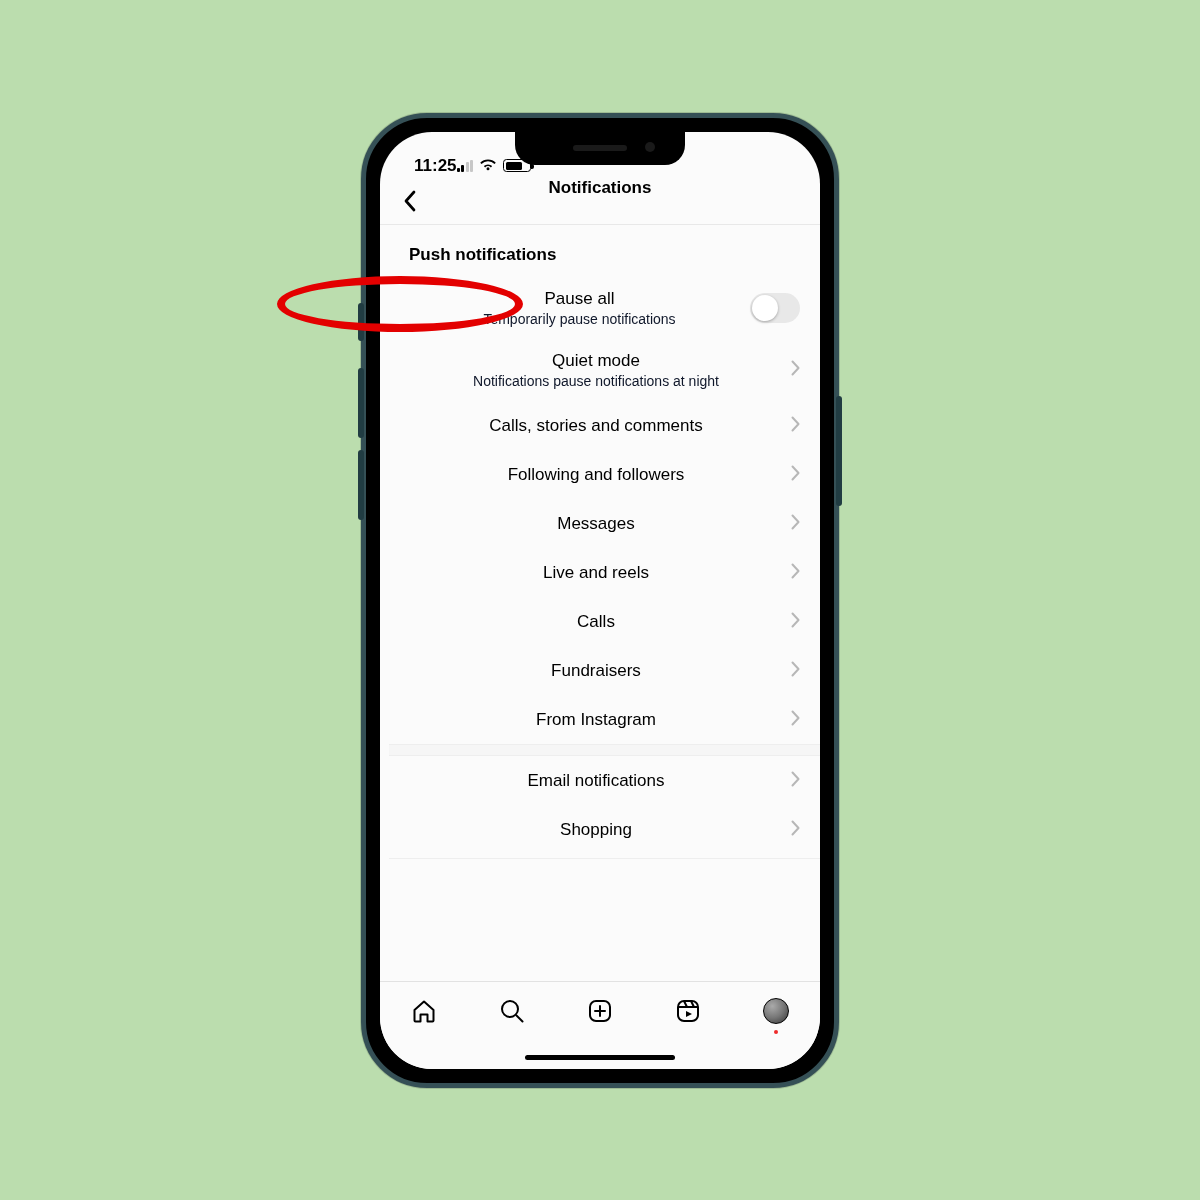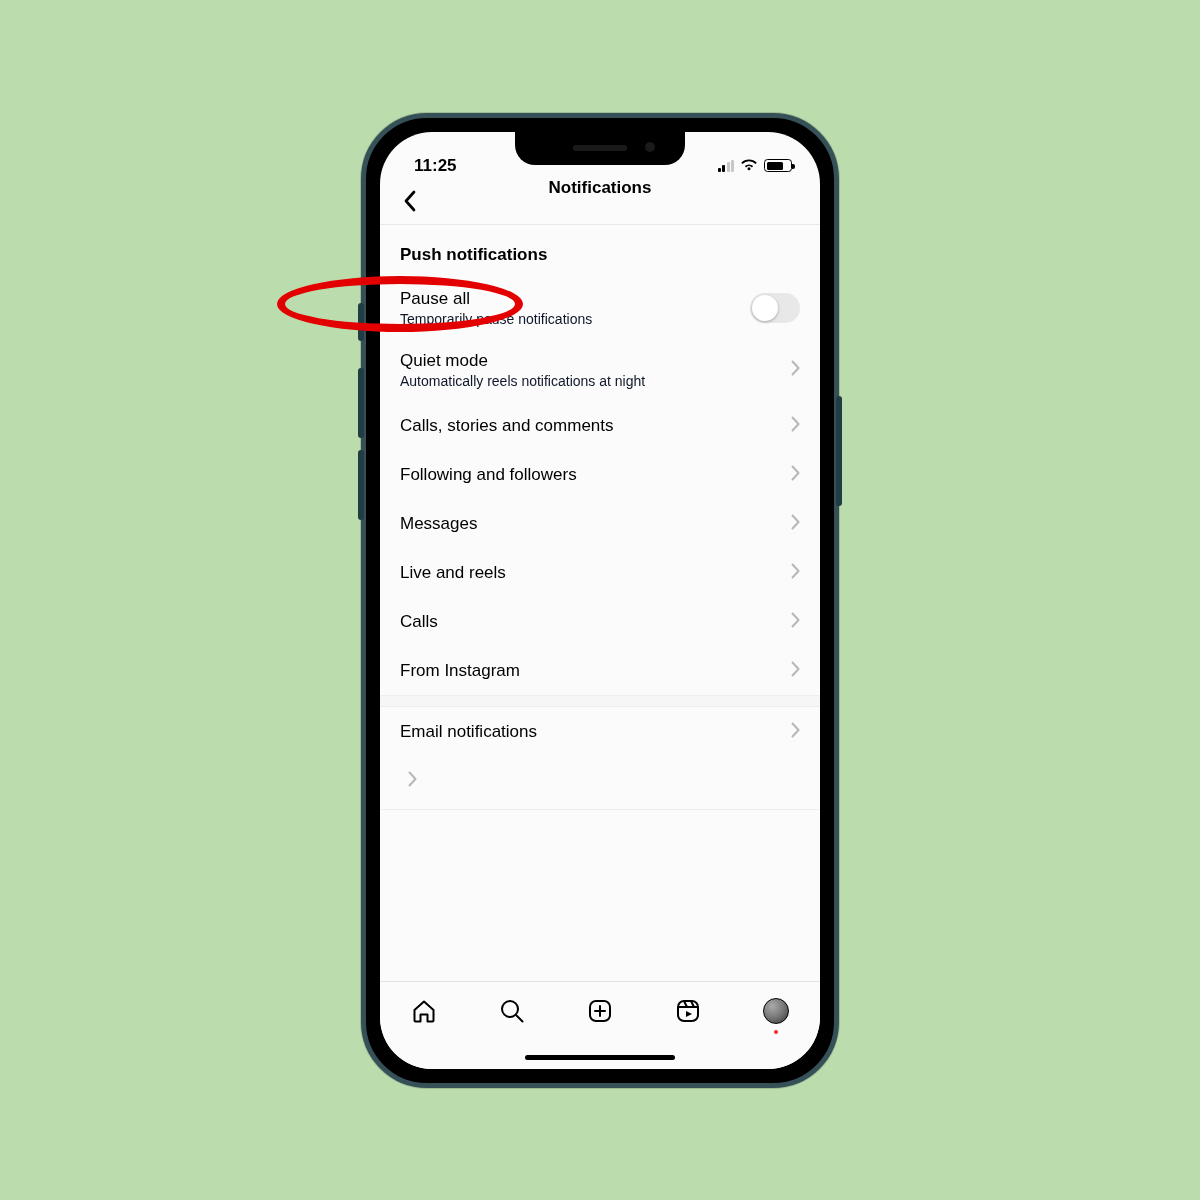--- a/index.html
+++ b/index.html
@@ -46,21 +46,21 @@
 
   
   .side { position: absolute; background: #213c42; border-radius: 3px; }
   .side.left1 { left: -8px; top: 185px; width: 6px; height: 38px; }
   .side.left2 { left: -8px; top: 250px; width: 6px; height: 70px; }
   .side.left3 { left: -8px; top: 332px; width: 6px; height: 70px; }
   .side.right { right: -8px; top: 278px; width: 6px; height: 110px; }
 
   
   .statusbar {
-    height: 46px; display: flex; align-items: flex-end; justify-content: space-between;
+    height: 46px; display: flex; align-items: flex-end; 
     padding: 0 28px 2px 34px; font-size: 17px; font-weight: 600; color: #000;
   }
   .status-right { display: flex; align-items: center; gap: 6px; }
   .sig { display: flex; align-items: flex-end; gap: 1.5px; height: 12px; }
   .sig span { width: 3px; background: #000; border-radius: 1px; }
   .sig span:nth-child(1){height:4px}
   .sig span:nth-child(2){height:7px}
   .sig span:nth-child(3){height:10px;background:#c7c7c7}
   .sig span:nth-child(4){height:12px;background:#c7c7c7}
   .batt { width: 28px; height: 13px; border: 1.5px solid #000; border-radius: 3.5px; position: relative; }
@@ -73,25 +73,25 @@
     display: flex; align-items: flex-start; justify-content: center;
     border-bottom: 1px solid #e8e8e8;
   }
   .navhdr .title { font-size: 17px; font-weight: 700; color:#000; }
   .back {
     position: absolute; left: 12px; top: 50%; transform: translateY(-50%);
     width: 36px; height: 36px; display:flex; align-items:center; justify-content:center;
   }
 
   
-  .list { flex: 1; overflow:auto; padding-bottom: 12px; }
+  .list { flex: 1; overflow:auto; padding-bottom: 12px; padding-left: 9px; }
   .section-hdr { font-size: 17px; font-weight: 700; color:#000; padding: 20px 20px 12px; }
   .section-sep { height: 12px; border-top:1px solid #eee; border-bottom:1px solid #eee; background:#f6f6f6; }
 
-  .row { display:flex; align-items:center; padding: 12px 20px; min-height: 49px; background:#fbfbfb; }
+  .row { display:flex; align-items:center; padding: 12px 20px; min-height: 49px; background:#fbfbfb;text-align:center; }
   .row .txt { flex:1; min-width:0; }
   .label { font-size: 17px; color:#000; line-height:1.2; }
   .sub { font-size: 14px; color:#0f172a; margin-top:2px; }
   .chevron { color:#b7b7b7; flex-shrink:0; margin-left:8px; }
   .row + .row { }
 
   .switch {
     width: 50px; height: 30px; border-radius: 15px; background:#e8e8e8; position:relative; flex-shrink:0;
   }
   .switch::after {
@@ -171,21 +171,21 @@
         <div class="txt">
           <div class="label">Pause all</div>
           <div class="sub">Temporarily pause notifications</div>
         </div>
         <div class="switch"></div>
       </div>
 
       <div class="row">
         <div class="txt">
           <div class="label">Quiet mode</div>
-          <div class="sub">Automatically reels notifications at night</div>
+          <div class="sub">Notifications pause notifications at night</div>
         </div>
         <span class="chevron">
           <svg width="9" height="16" viewBox="0 0 9 16">
               <path d="m1.5 1.5 6 6.5-6 6.5" stroke="#b7b7b7" stroke-width="2" fill="none" stroke-linecap="round" stroke-linejoin="round"></path>
             </svg>
         </span>
       </div>
 
       <div class="row">
         <div class="txt">
@@ -225,20 +225,28 @@
 
       <div class="row">
         <div class="txt">
             <div class="label">Calls</div>
           </div>
         <span class="chevron"><svg width="9" height="16" viewBox="0 0 9 16">
               <path d="m1.5 1.5 6 6.5-6 6.5" stroke="#b7b7b7" stroke-width="2" fill="none" stroke-linecap="round" stroke-linejoin="round"></path>
             </svg></span>
       </div>
 
+      <div class="row">
+        <div class="txt">
+            <div class="label">Fundraisers</div>
+          </div>
+        <span class="chevron"><svg width="9" height="16" viewBox="0 0 9 16">
+              <path d="m1.5 1.5 6 6.5-6 6.5" stroke="#b7b7b7" stroke-width="2" fill="none" stroke-linecap="round" stroke-linejoin="round"></path>
+            </svg></span>
+      </div>
 
       <div class="row">
         <div class="txt">
             <div class="label">From Instagram</div>
           </div>
         <span class="chevron"><svg width="9" height="16" viewBox="0 0 9 16">
               <path d="m1.5 1.5 6 6.5-6 6.5" stroke="#b7b7b7" stroke-width="2" fill="none" stroke-linecap="round" stroke-linejoin="round"></path>
             </svg></span>
       </div>
 
@@ -248,20 +256,23 @@
       <div class="row">
         <div class="txt">
             <div class="label">Email notifications</div>
           </div>
         <span class="chevron"><svg width="9" height="16" viewBox="0 0 9 16">
               <path d="m1.5 1.5 6 6.5-6 6.5" stroke="#b7b7b7" stroke-width="2" fill="none" stroke-linecap="round" stroke-linejoin="round"></path>
             </svg></span>
       </div>
 
       <div class="row">
+        <div class="txt">
+            <div class="label">Shopping</div>
+          </div>
         <span class="chevron"><svg width="9" height="16" viewBox="0 0 9 16">
               <path d="m1.5 1.5 6 6.5-6 6.5" stroke="#b7b7b7" stroke-width="2" fill="none" stroke-linecap="round" stroke-linejoin="round"></path>
             </svg></span>
       </div>
 
       <div style="border-top:1px solid #eee; margin-top:4px"></div>
     </div>
 
     <div class="tabbar">
       <div class="tab">

